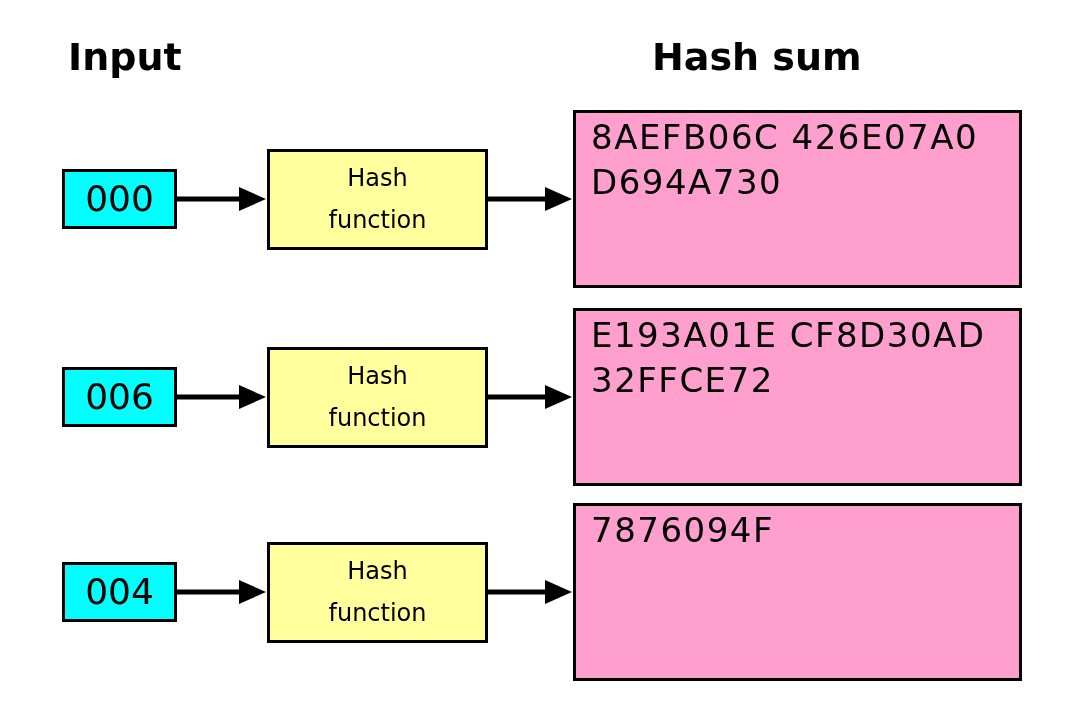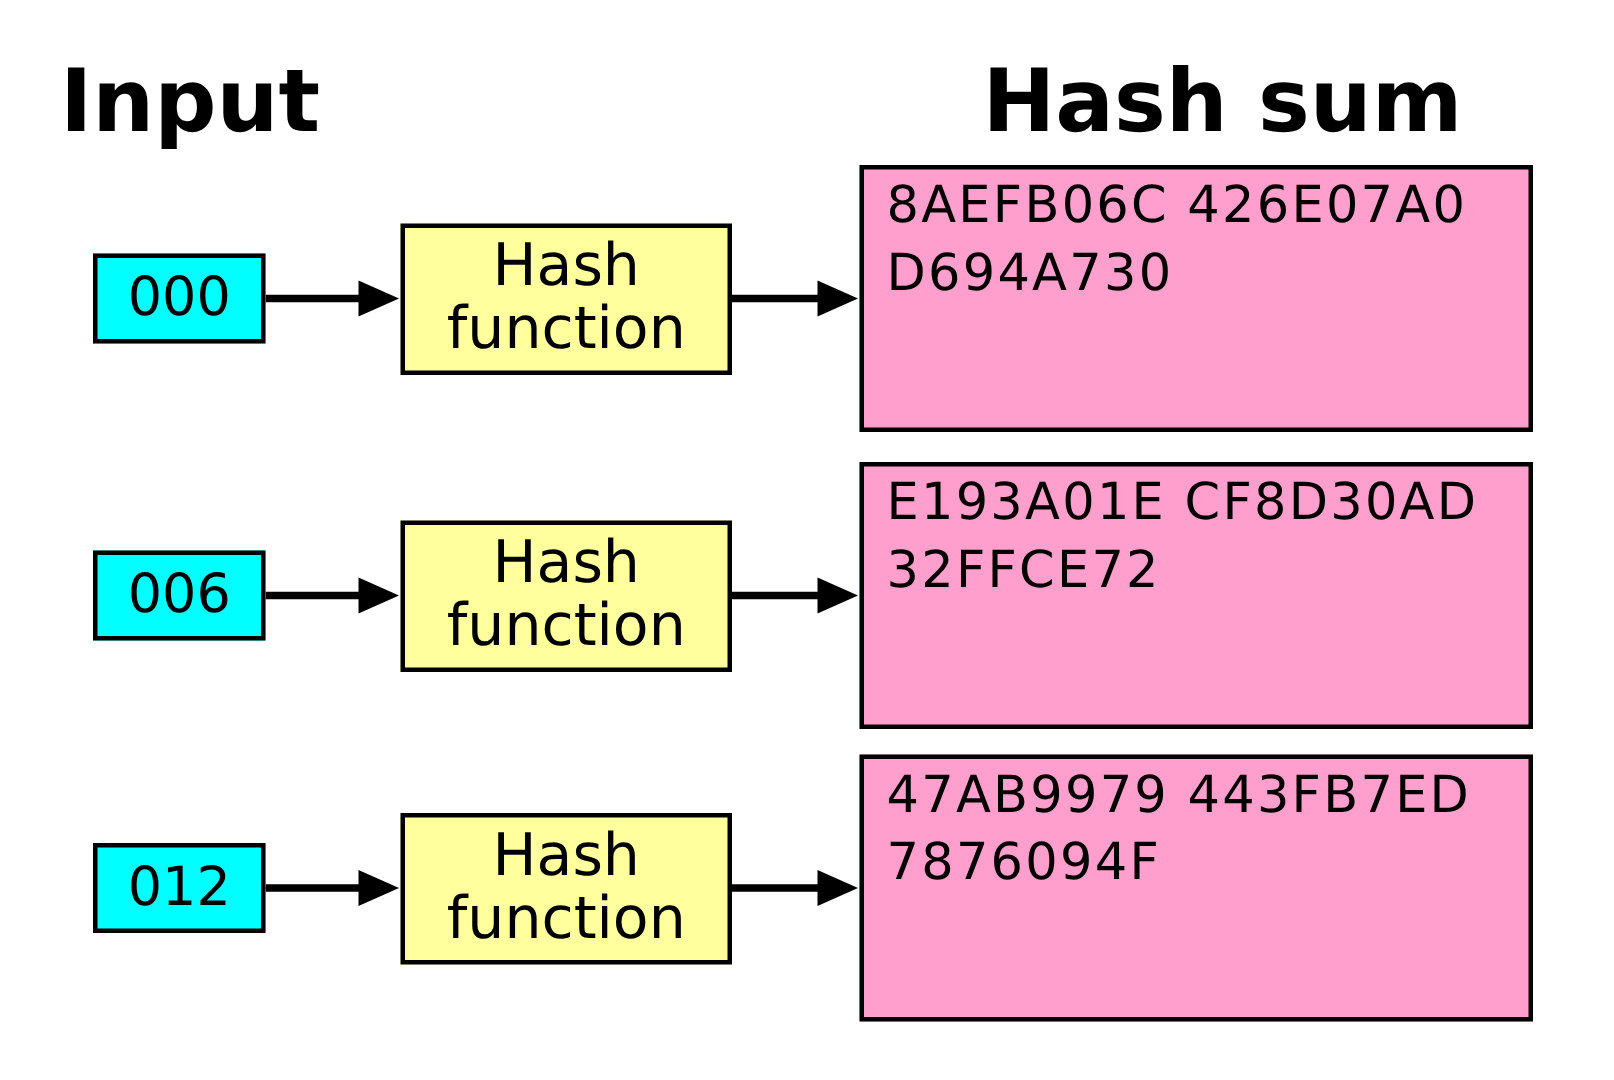--- a/index.html
+++ b/index.html
@@ -18,27 +18,28 @@
     overflow: hidden;
   }
   .canvas {
     position: relative;
     width: 1076px; height: 720px;
     background: var(--background);
   }
   .header {
     position: absolute;
     top: 38px;
-    font-size: 58px;
+    font-size: 38px;
     font-weight: bold;
     line-height: 1;
     white-space: nowrap;
+    margin-left: 28px;
   }
   .header-input { left: 40px; }
-  .header-sum   { left: 655px; }
+  .header-sum   { left: 624px; }
   .row {
     position: absolute;
     left: 0;
     width: 1076px;
     height: 138px;
     display: flex;
     align-items: center;
   }
   .row-0 { top: 130px; }
   .row-1 { top: 328px; }
@@ -55,21 +56,21 @@
   }
   .arrow { flex: 0 0 auto; display: block; }
   .arrow svg { display: block; }
   .fn-box {
     width: 221px; height: 101px;
     flex: 0 0 221px;
     background: var(--function_fill);
     border: 3px solid var(--border);
     display: flex; flex-direction: column;
     align-items: center; justify-content: center;
-    font-size: 39px;
+    font-size: 24px;
     line-height: 42px;
     text-align: center;
   }
   .sum-box {
     width: 449px; height: 178px;
     flex: 0 0 449px;
     background: var(--sum_fill);
     border: 3px solid var(--border);
     padding: 2px 2px 0 15px;
     font-size: 34px;
@@ -134,37 +135,36 @@
         </svg>
     </span>
     <div class="sum-box">
       <div>E193A01E CF8D30AD</div>
       <div>32FFCE72</div>
     </div>
   </div>
 
   <div class="row row-2">
     <div class="input-box">
-      <span>012</span>
+      <span>004</span>
     </div>
     <span class="arrow">
       <svg width="90" height="30" viewBox="0 0 90 30">
           <line x1="0" y1="15" x2="66" y2="15" stroke="#000" stroke-width="5"></line>
           <polygon points="62,3 62,27 89,15" fill="#000"></polygon>
         </svg>
     </span>
     <div class="fn-box">
       <span>Hash</span>
       <span>function</span>
     </div>
     <span class="arrow">
       <svg width="85" height="30" viewBox="0 0 85 30">
           <line x1="0" y1="15" x2="61" y2="15" stroke="#000" stroke-width="5"></line>
           <polygon points="57,3 57,27 84,15" fill="#000"></polygon>
         </svg>
     </span>
     <div class="sum-box">
-      <div>47AB9979 443FB7ED</div>
       <div>7876094F</div>
     </div>
   </div>
 
 </div>
 
 </body></html>

